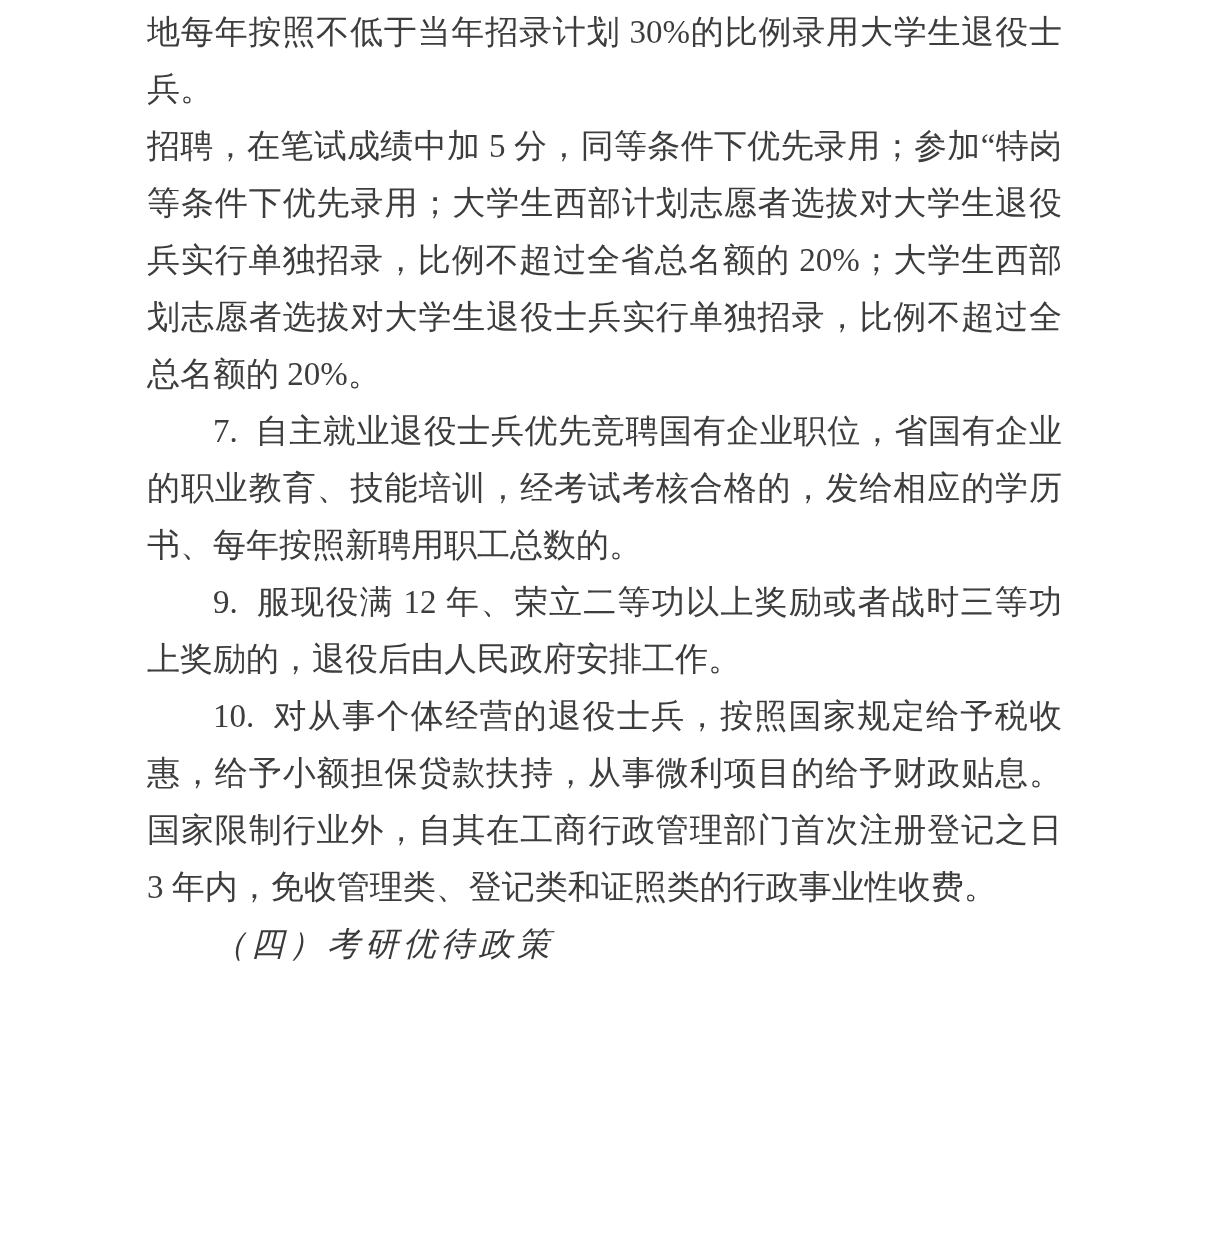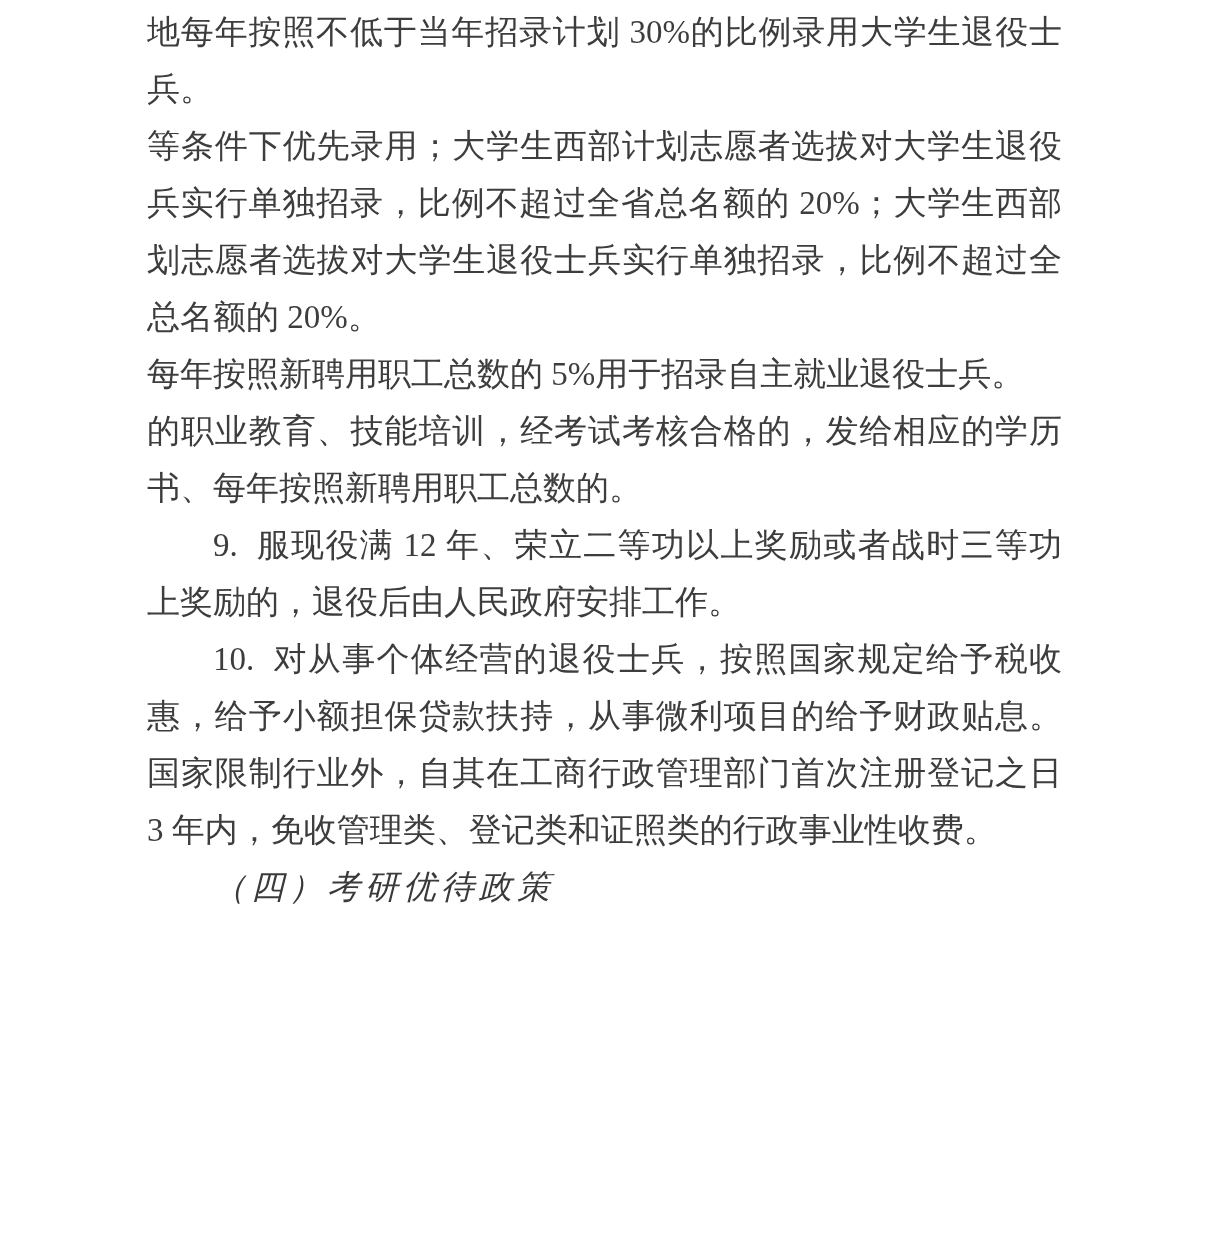--- a/index.html
+++ b/index.html
@@ -45,25 +45,26 @@
     letter-spacing: 5px;
     color: #3a3a3a;
   }
 </style>
 </head>
 <body>
 
 <main class="page">
   <div class="ln jf">地每年按照不低于当年招录计划 30%的比例录用大学生退役士</div>
   <div class="ln">兵。</div>
+  <div class="ln jf">招聘，在笔试成绩中加 5 分，同等条件下优先录用；参加“特岗</div>
   <div class="ln jf">等条件下优先录用；大学生西部计划志愿者选拔对大学生退役士</div>
   <div class="ln jf">兵实行单独招录，比例不超过全省总名额的 20%；大学生西部计</div>
   <div class="ln jf">划志愿者选拔对大学生退役士兵实行单独招录，比例不超过全省</div>
   <div class="ln">总名额的 20%。</div>
-  <div class="ln">每年按照新聘用职工总数的 5%用于招录自主就业退役士兵。</div>
+  <div class="ln jf ind">7.  自主就业退役士兵优先竞聘国有企业职位，省国有企业</div>
   <div class="ln jf">的职业教育、技能培训，经考试考核合格的，发给相应的学历证</div>
   <div class="ln">书、每年按照新聘用职工总数的。</div>
   <div class="ln jf ind">9.  服现役满 12 年、荣立二等功以上奖励或者战时三等功以</div>
   <div class="ln">上奖励的，退役后由人民政府安排工作。</div>
   <div class="ln jf ind">10.  对从事个体经营的退役士兵，按照国家规定给予税收优</div>
   <div class="ln jf">惠，给予小额担保贷款扶持，从事微利项目的给予财政贴息。除</div>
   <div class="ln jf">国家限制行业外，自其在工商行政管理部门首次注册登记之日起</div>
   <div class="ln">3 年内，免收管理类、登记类和证照类的行政事业性收费。</div>
   <div class="ln ind kaiti">（四）考研优待政策</div>
 </main>

